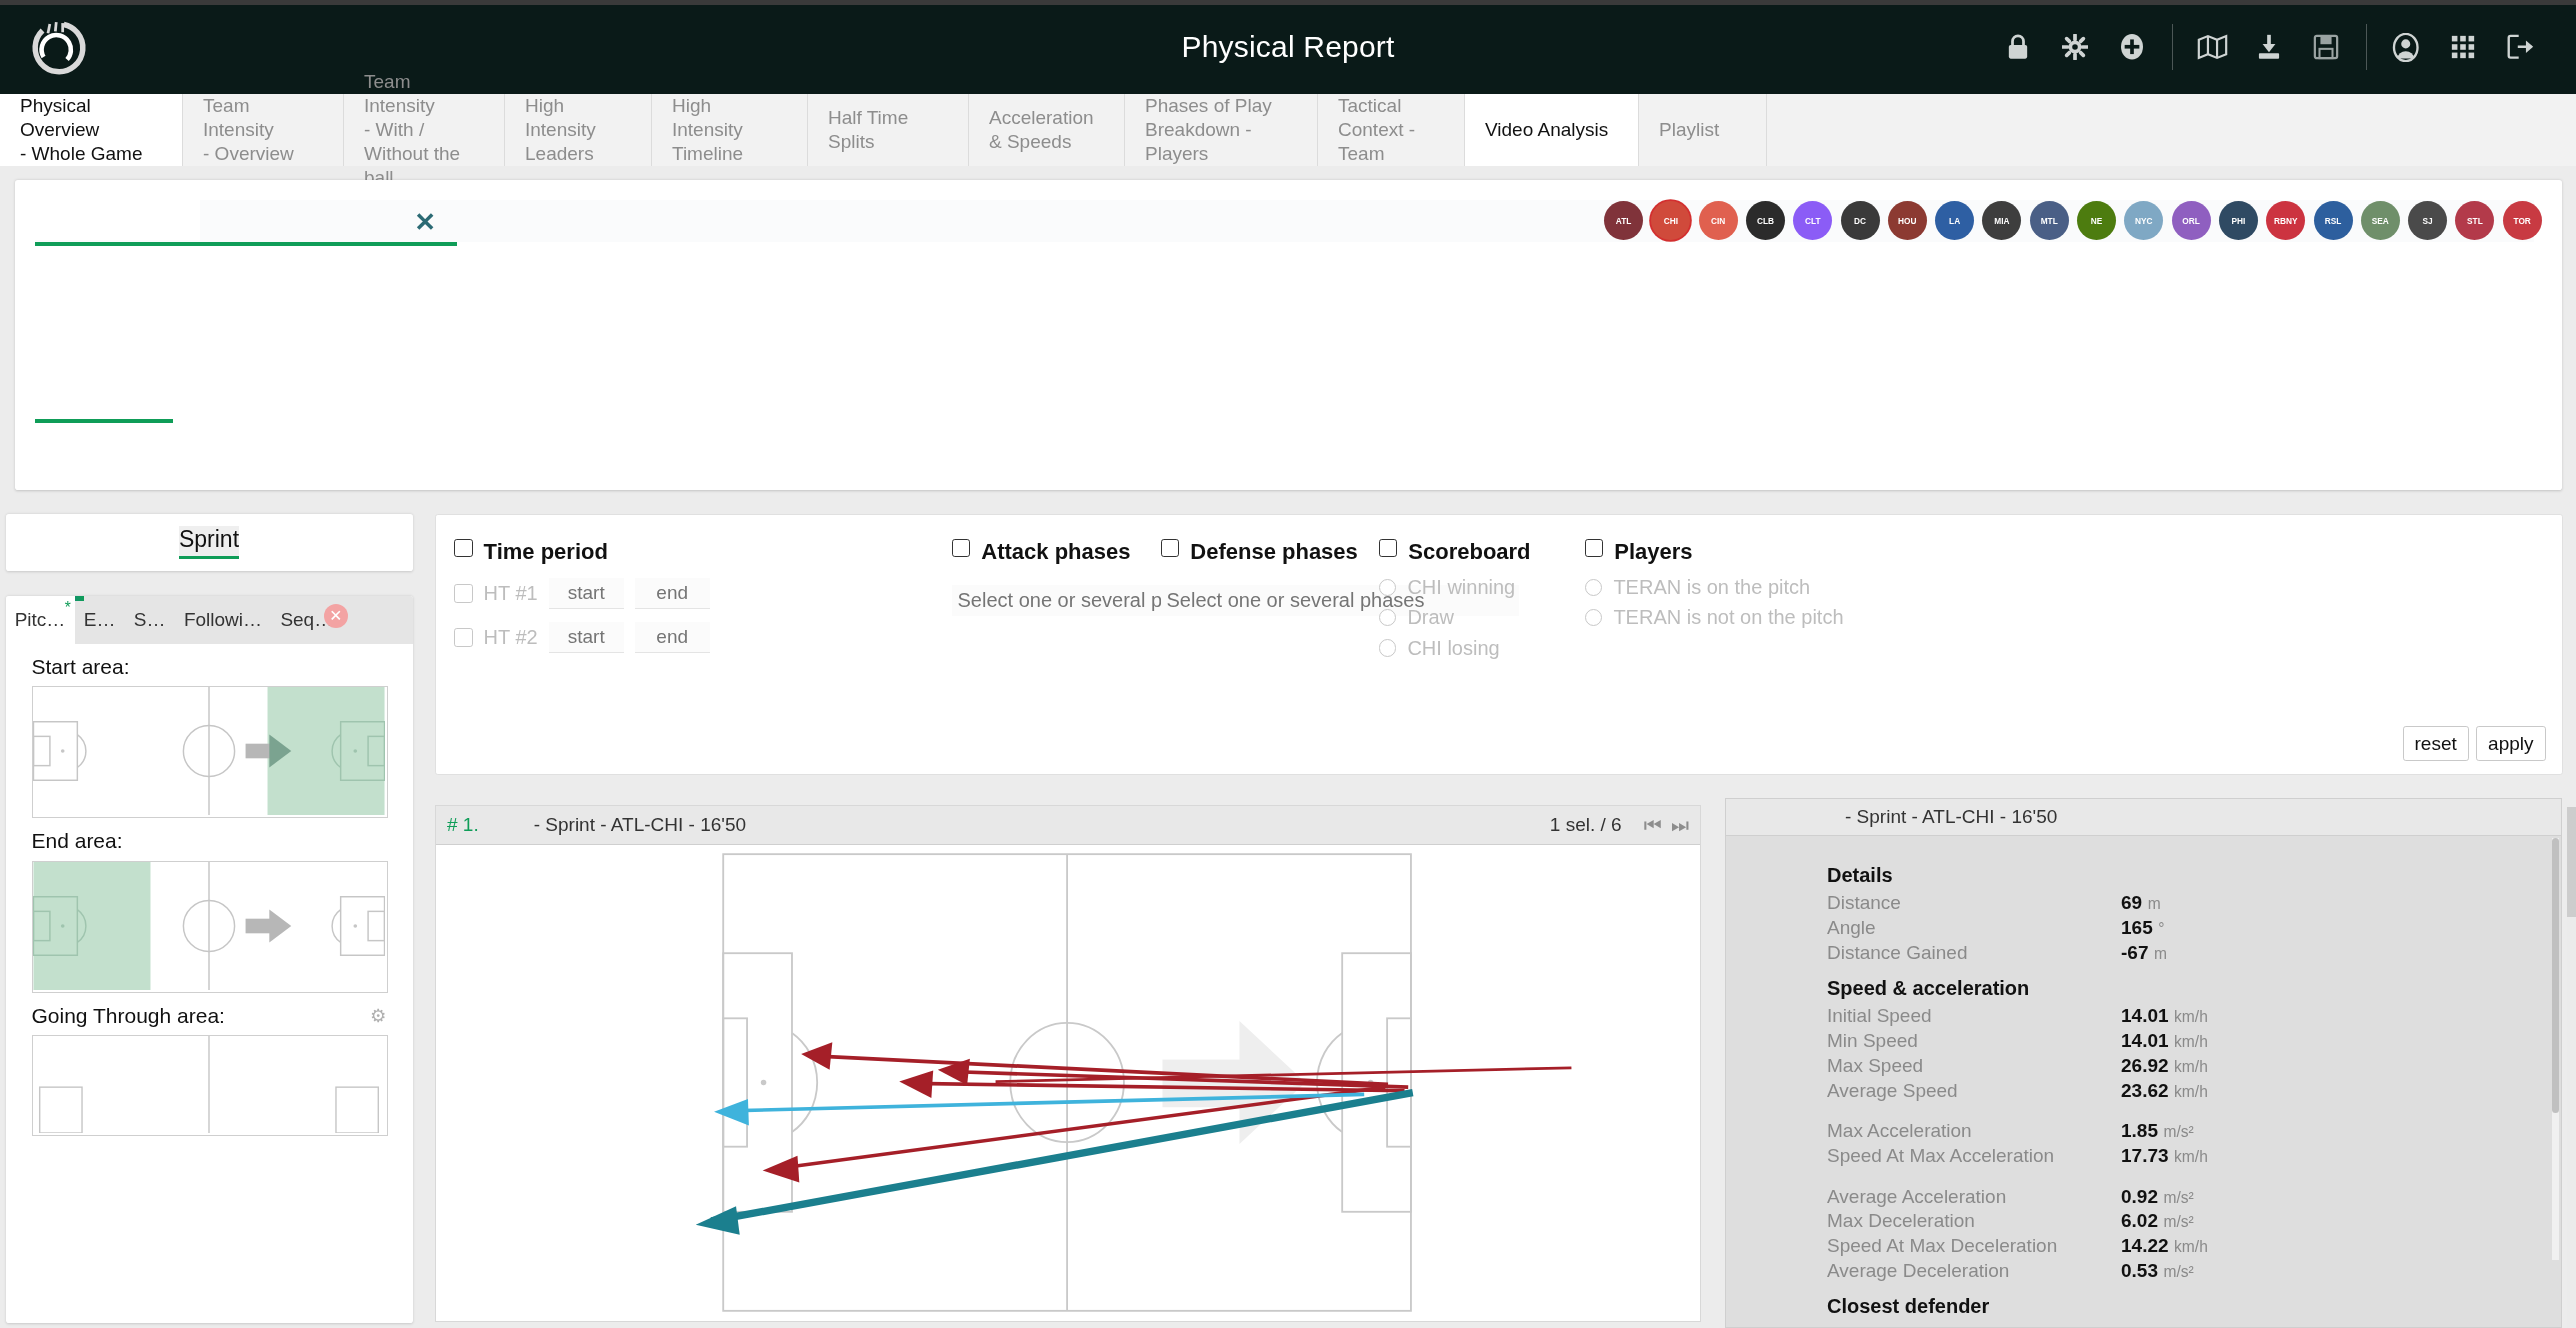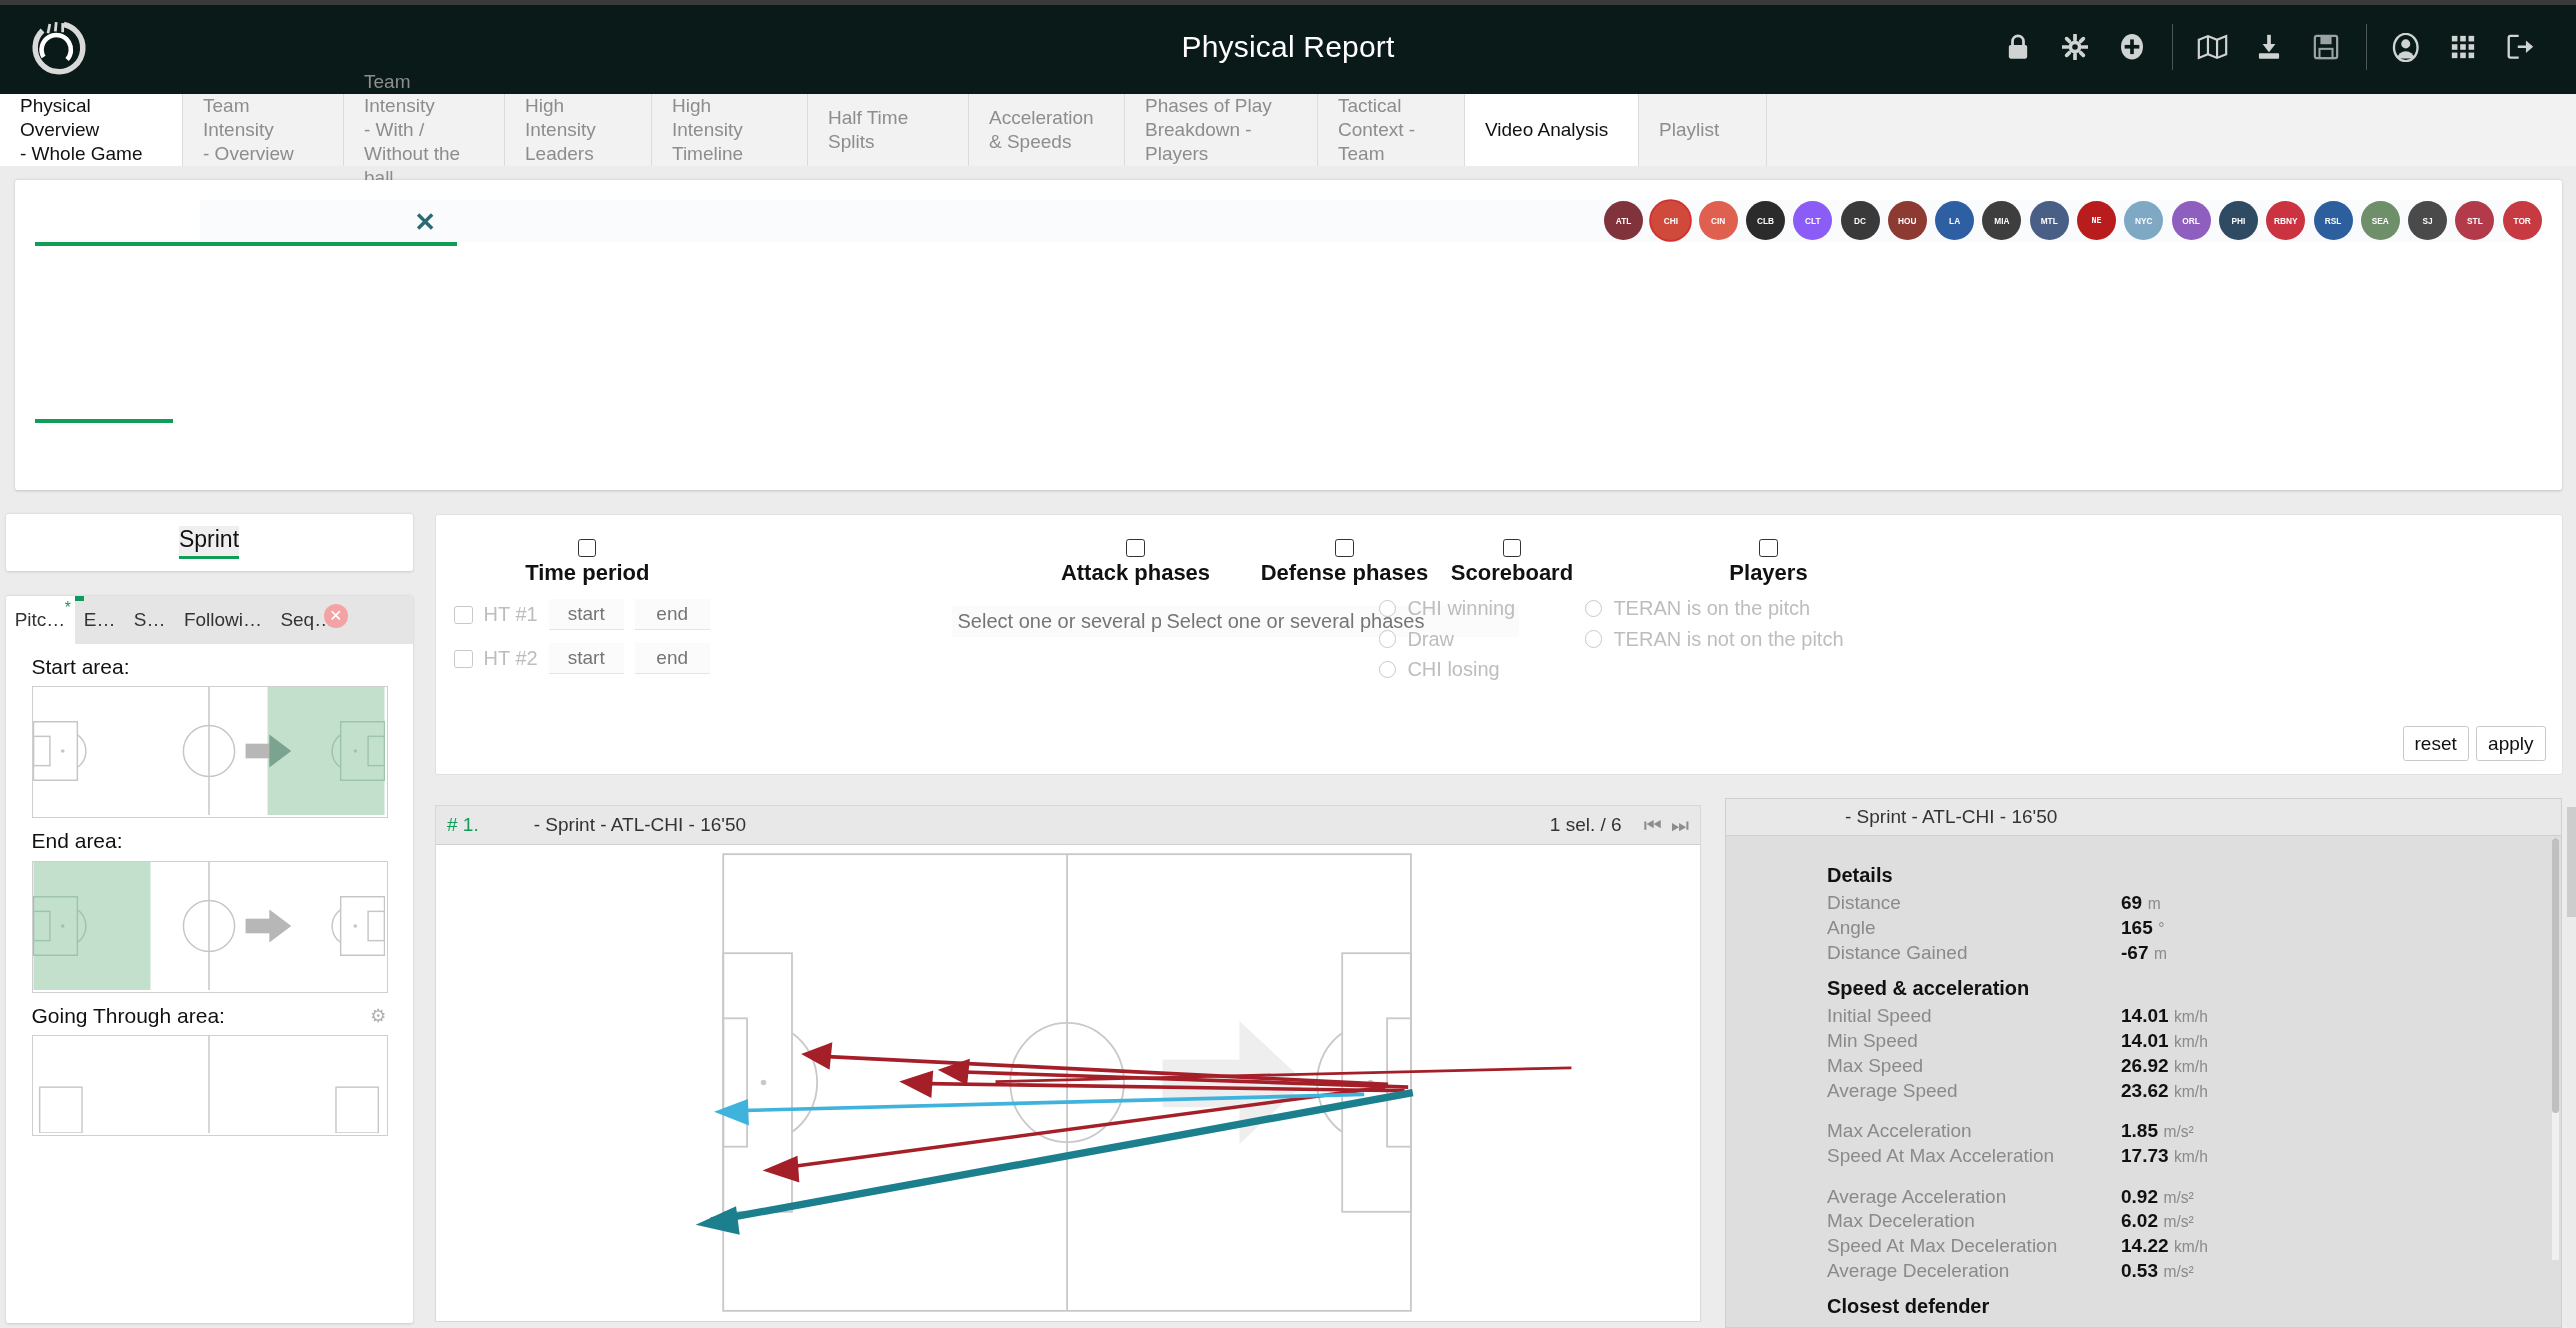--- a/index.html
+++ b/index.html
@@ -120,21 +120,21 @@
   .arealabel { font-size: 21px; color: #111; margin-bottom: 7.3px; position: relative; }
   .arealabel .gear { position: absolute; right: 0; top: 1.8px; color: #b0b0b0; font-size: 18.3px; }
   .minipitch { width: 356px; height: 132px; border: 1.8px solid #cfcfcf; position: relative; background:#fff; }
 
   
   #filtercard {
     position: absolute; left: 435px; top: 514px; width: 2128px; height: 261px;
     background: #ffffff; border: 0.9px solid #e0e0e0; border-radius: 2.8px;
   }
   .fcol { position: absolute; top: 24px; }
-  .fhead { display: flex; align-items: center; gap: 3px; font-size: 22px; color: #111; font-weight: bold; flex-direction: column; }
+  .fhead { display: flex; gap: 11px; font-size: 22px; color: #111; font-weight: bold; }
   .cbox { width: 18.3px; height: 18.3px; border: 1.8px solid #333; border-radius: 2.8px; background: #fff; cursor: pointer; }
   .cbox.dim { border-color: #c8c8c8; }
   .radio { width: 17.4px; height: 17.4px; border: 1.8px solid #c8c8c8; border-radius: 50%; background: #fff; cursor: pointer; }
   .subrow { display: flex; align-items: center; gap: 11px; margin-top: 13px; color: #bdbdbd; font-size: 20px; }
   .timeinput {
     width: 75px; height: 31px; background: #fbfbfb; border: none; border-bottom: 0.9px solid #e4e4e4;
     color: #c2c2c2; font-size: 19px; text-align: center; outline: none;
     font-family: "Liberation Sans", sans-serif;
   }
   .phasebox {
@@ -346,21 +346,21 @@
       </div>
       <div class="club" style="background: rgb(46, 95, 163);">
         <span>LA</span>
       </div>
       <div class="club" style="background: rgb(62, 62, 62);">
         <span>MIA</span>
       </div>
       <div class="club" style="background: rgb(74, 95, 134);">
         <span>MTL</span>
       </div>
-      <div class="club" style="background: #b91c1c; font-family: Liberation Mono, monospace;">
+      <div class="club" style="background: #4d7c0f;">
         <span>NE</span>
       </div>
       <div class="club" style="background: rgb(127, 168, 196);">
         <span>NYC</span>
       </div>
       <div class="club" style="background: rgb(143, 95, 192);">
         <span>ORL</span>
       </div>
       <div class="club" style="background: rgb(47, 74, 99);">
         <span>PHI</span>

